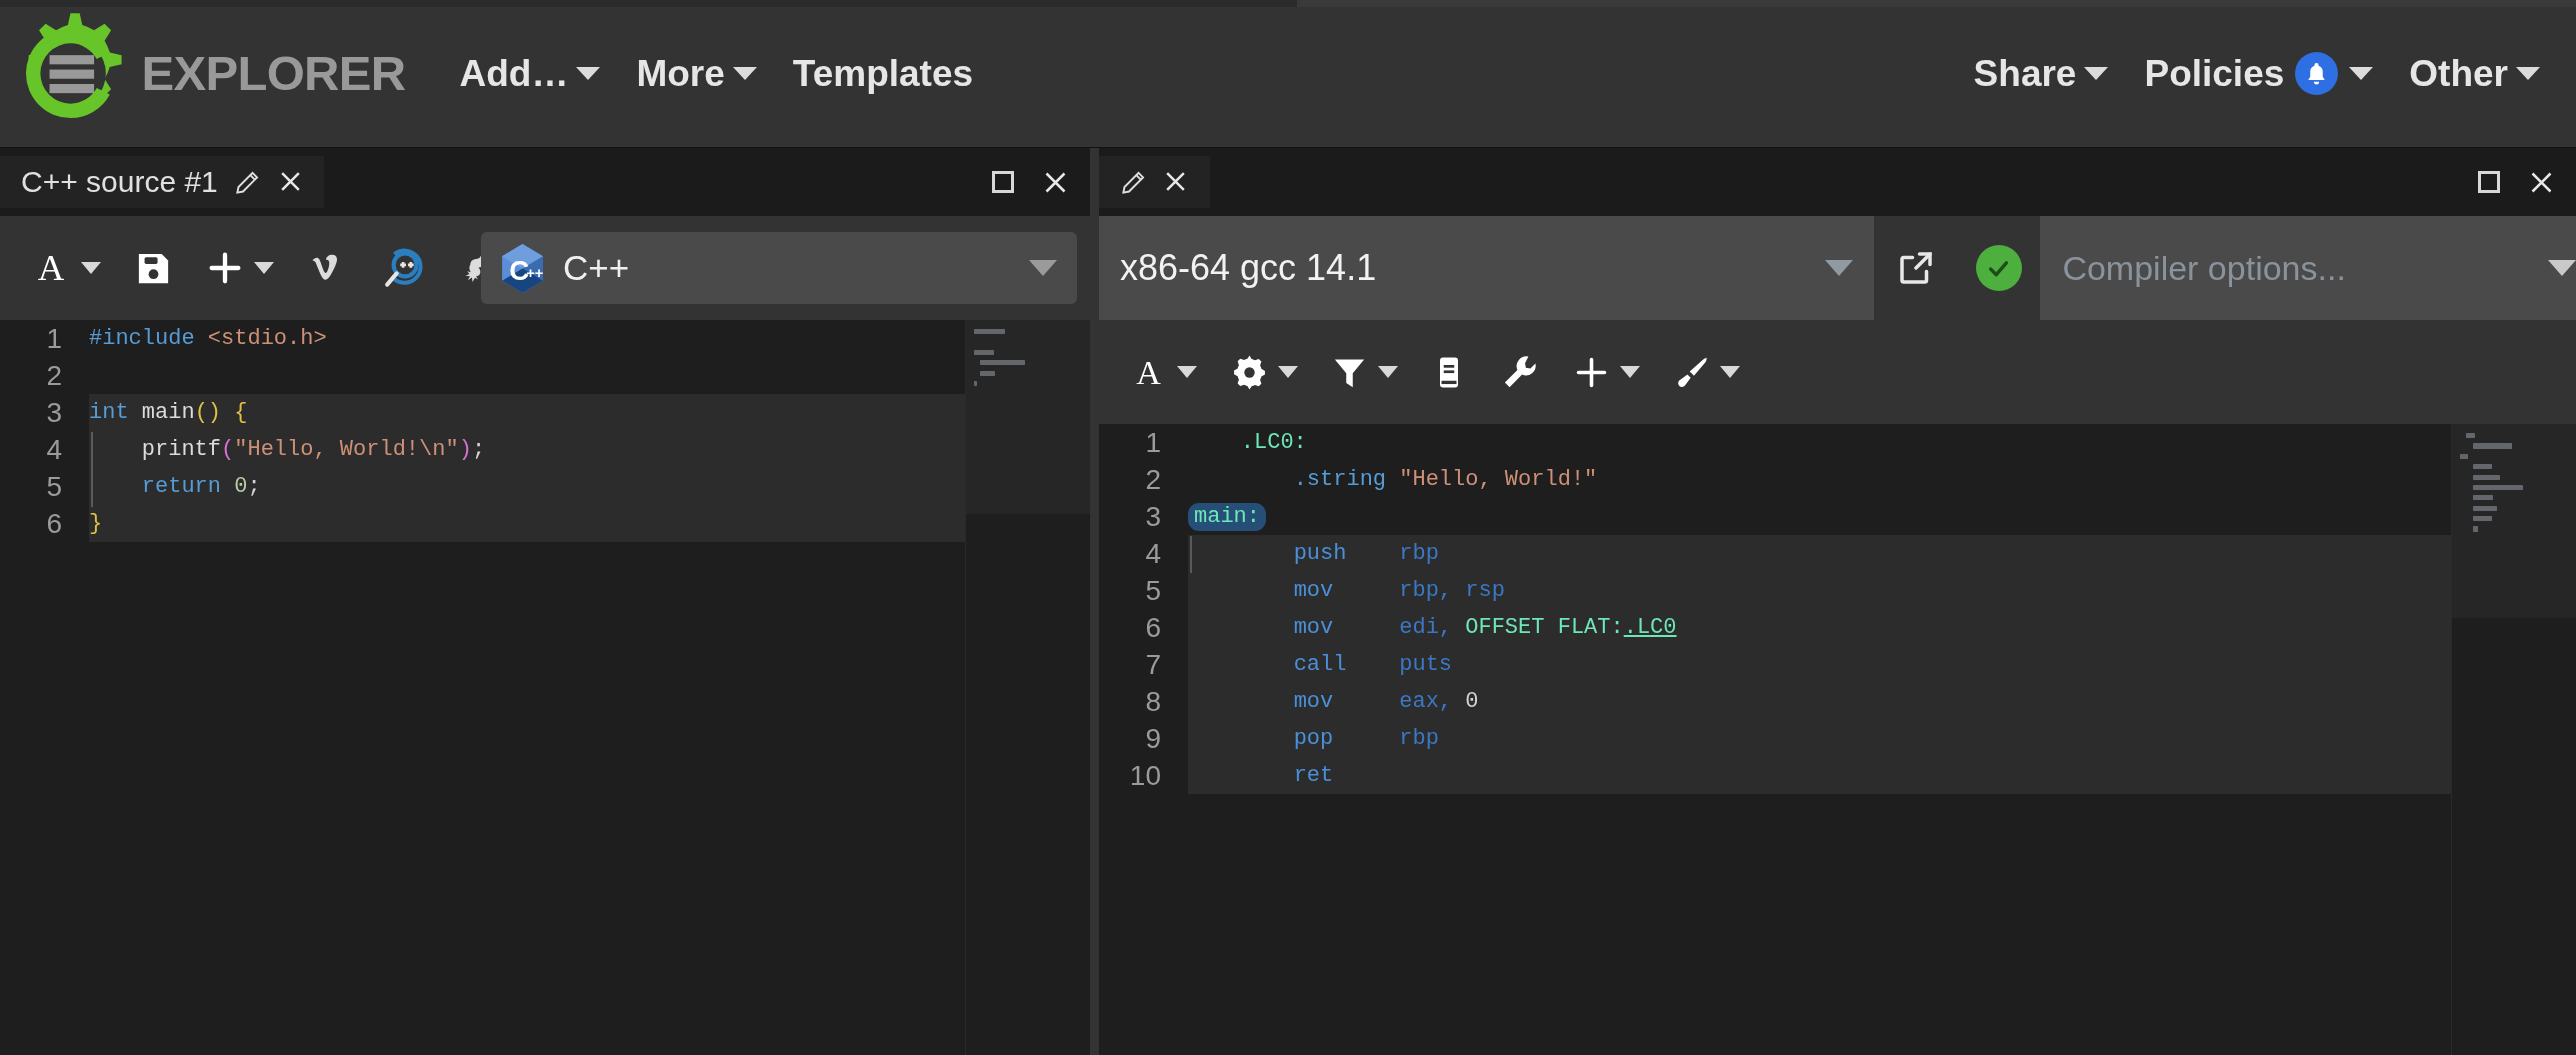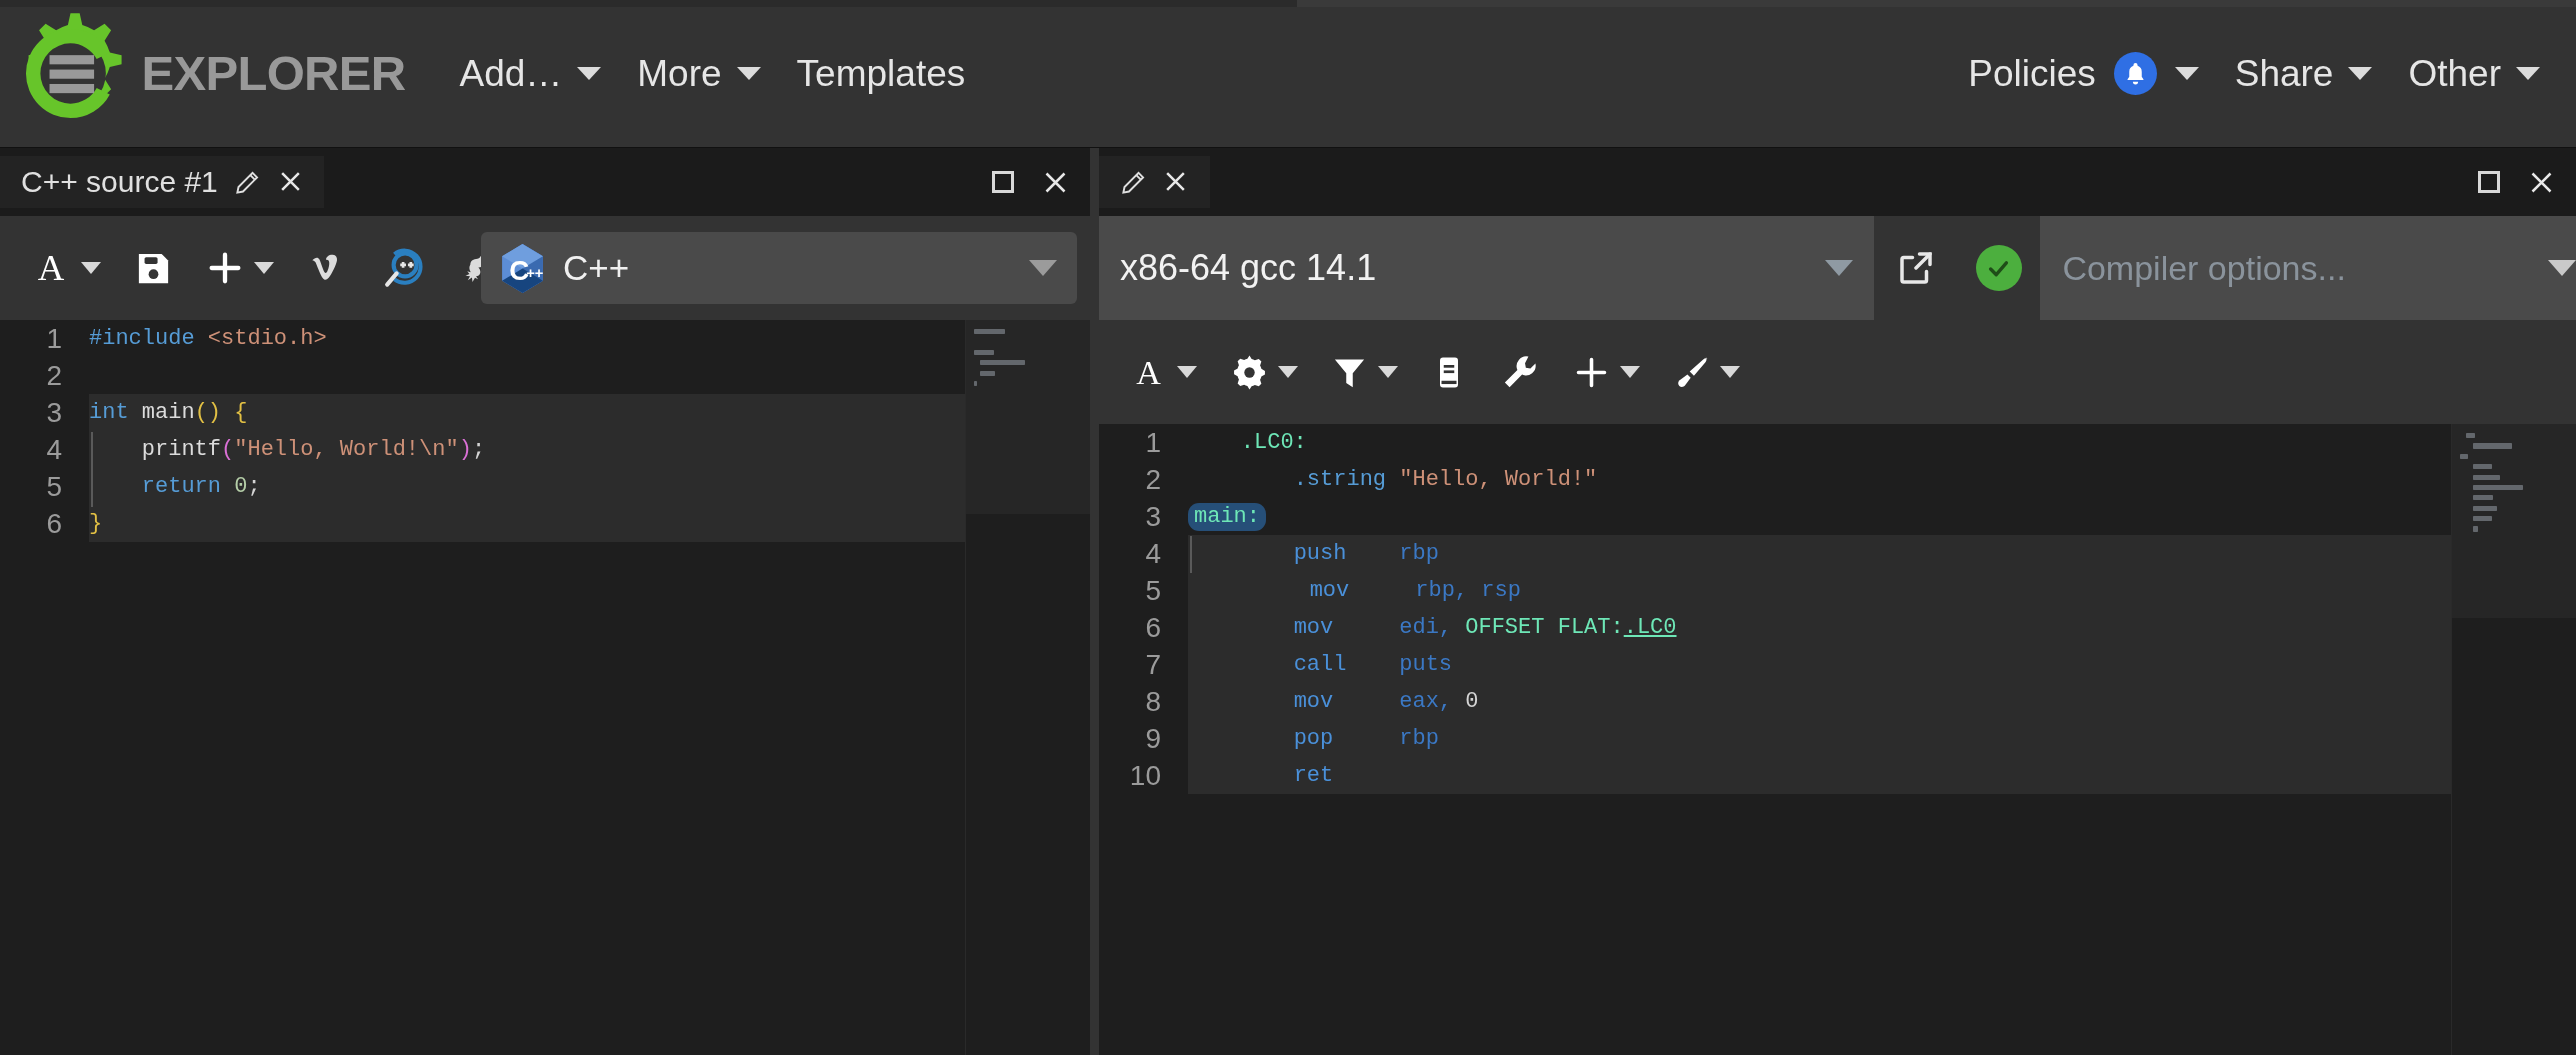--- a/index.html
+++ b/index.html
@@ -28,22 +28,22 @@
   }
   .brand { display:flex; align-items:center; margin-left:4.5px; }
   .brand-logo { width:131px; height:131px; flex:0 0 auto; }
   .brand-text { margin-left:6px; line-height:0.84; }
   .brand-line1 { font-size:49px; font-weight:bold; color:#67c52a; letter-spacing:-0.7px; }
   .brand-line2 { font-size:49px; font-weight:bold; color:#999999; letter-spacing:-0.7px; }
 
   .nav-left-items { display:flex; align-items:center; margin-left:36px; gap:0px; }
   .nav-right-items { display:flex; align-items:center; margin-left:auto; margin-right:18px; }
   .nav-item {
-    display:flex; align-items:center; gap:15px;
-    color:#e6e6e6; font-size:37px; font-weight:400;
+    display:flex; align-items:center; gap:8px;
+    color:#e6e6e6; font-size:37px; font-weight:700;
     padding: 13.4px 18px; cursor:pointer; white-space:nowrap;
   }
   .caret {
     width:0; height:0; border-left:12px solid transparent; border-right:12px solid transparent;
     border-top:13.4px solid #dcdcdc; display:inline-block;
   }
   .badge-bell {
     width:43px; height:43px; border-radius:50%;
     background:#2f6fe4; display:inline-flex; align-items:center; justify-content:center;
     margin: 0 3px;
@@ -205,31 +205,31 @@
         <span>More</span>
         <span class="caret"></span>
       </div>
       <div class="nav-item">
         <span>Templates</span>
       </div>
     </div>
 
     <div class="nav-right-items">
       <div class="nav-item">
+        <span>Share</span>
+        <span class="caret"></span>
+      </div>
+      <div class="nav-item">
         <span>Policies</span>
         <span class="badge-bell">
           <svg width="25" height="25" viewBox="0 0 24 24" fill="#ffffff">
             <path d="M12 2a2 2 0 0 1 2 2v.6a6 6 0 0 1 4 5.65V15l1.6 2.4a.6.6 0 0 1-.5.95H4.9a.6.6 0 0 1-.5-.95L6 15v-4.75a6 6 0 0 1 4-5.65V4a2 2 0 0 1 2-2z"></path>
             <path d="M9.5 20h5a2.5 2.5 0 0 1-5 0z"></path>
           </svg>
         </span>
-        <span class="caret"></span>
-      </div>
-      <div class="nav-item">
-        <span>Share</span>
         <span class="caret"></span>
       </div>
       <div class="nav-item">
         <span>Other</span>
         <span class="caret"></span>
       </div>
     </div>
   </div>
 
   <div class="panes">
@@ -523,21 +523,21 @@
               </div>
             </div>
             <div class="code-line">
               <div class="ln">4</div>
               <div class="hl-block" style="flex: 1 1 0%; height: 37px; display: flex; align-items: center; padding-left: 0px; margin-right: 125px;">
                 <span class="lt"><span class="t-plain">        </span><span class="t-op">push</span><span class="t-plain">    </span><span class="t-reg">rbp</span></span>
               </div>
             </div>
             <div class="code-line">
               <div class="ln">5</div>
-              <div class="hl-block" style="flex: 1 1 0%; height: 37px; display: flex; align-items: center; padding-left: 16px; margin-right: 125px;">
+              <div class="hl-block" style="flex: 1 1 0%; height: 37px; display: flex; align-items: center; padding-left: 0px; margin-right: 125px;">
                 <span class="lt"><span class="t-plain">        </span><span class="t-op">mov</span><span class="t-plain">     </span><span class="t-reg">rbp, rsp</span></span>
               </div>
             </div>
             <div class="code-line">
               <div class="ln">6</div>
               <div class="hl-block" style="flex: 1 1 0%; height: 37px; display: flex; align-items: center; padding-left: 0px; margin-right: 125px;">
                 <span class="lt"><span class="t-plain">        </span><span class="t-op">mov</span><span class="t-plain">     </span><span class="t-reg">edi, </span><span class="t-sym">OFFSET FLAT:</span><span class="t-link">.LC0</span></span>
               </div>
             </div>
             <div class="code-line">

